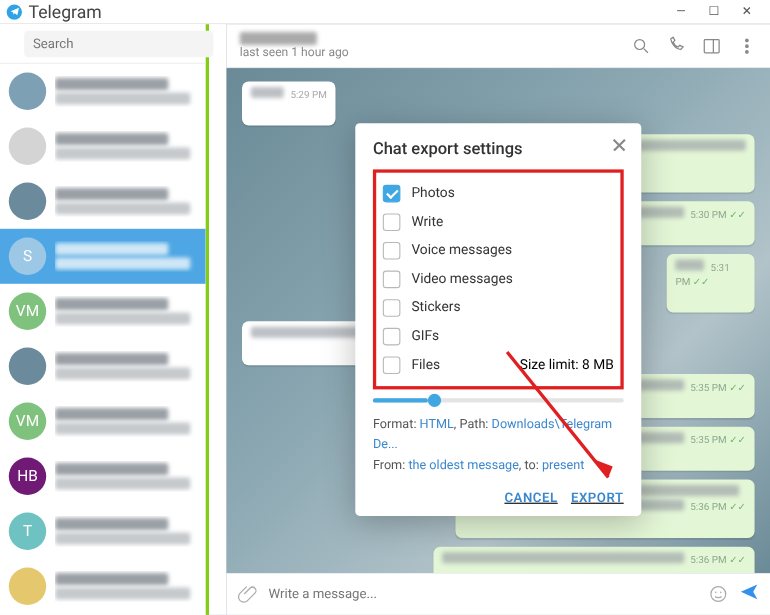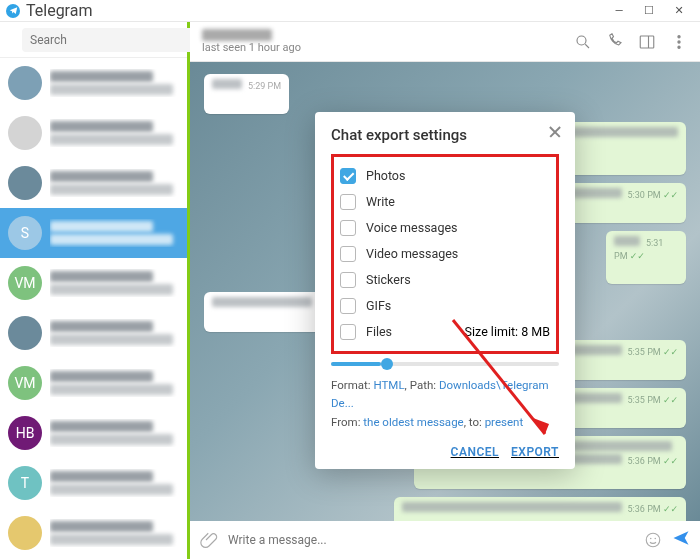--- a/index.html
+++ b/index.html
@@ -23,21 +23,21 @@
 .chat-list { overflow: hidden; flex: 1; }
 .chat-item { height: 50px; display: flex; align-items: center; padding: 0 8px; gap: 8px; cursor: pointer; }
 .chat-item.active { background: #4ea7e4; }
 .avatar { width: 34px; height: 34px; border-radius: 50%; background: #ccc; display: flex; align-items: center; justify-content: center; font-size: 14px; color: #fff; flex: none; }
 .chat-meta { flex: 1; overflow: hidden; }
 .chat-name, .chat-sub { height: 11px; border-radius: 2px; margin: 2px 0; }
 .chat-name { background: #9aa0a6; width: 80%; filter: blur(2px); }
 .chat-sub { background: #c5c9cc; width: 95%; filter: blur(2px); }
 .active .chat-name, .active .chat-sub { background: #cfe7f6; }
 
-.main { flex: 1; display: flex; flex-direction: column; background: #7a9aa8; position: relative; }
+.main { flex: 1; display: flex; flex-direction: column; background: #7a9aa8; position: relative; margin-left: 16px; }
 .chat-head { height: 40px; background: #fff; display: flex; align-items: center; padding: 0 12px; border-bottom: 1px solid #e6e6e6; gap: 12px; }
 .chat-head .name { height: 12px; width: 70px; background: #aaa; filter: blur(2px); border-radius: 2px; }
 .chat-head .status { font-size: 11px; color: #888; }
 .chat-head .head-icons { margin-left: auto; display: flex; gap: 14px; }
 .chat-head .head-icons svg { width: 18px; height: 18px; fill: none; stroke: #888; stroke-width: 1.5; cursor: pointer; }
 
 .messages { flex: 1; padding: 8px 14px; background: linear-gradient(135deg,#6a8a97,#8aa7b2 40%,#b2c3c9 70%,#6a8a97); position: relative; overflow: hidden; }
 .msg { max-width: 65%; padding: 5px 8px 22px; border-radius: 6px; margin: 4px 0; font-size: 11px; box-shadow: 0 1px 1px rgba(0,0,0,.1); position: relative; }
 .msg.in { background: #fff; float: left; clear: both; }
 .msg.out { background: #e3f6d6; float: right; clear: both; }

